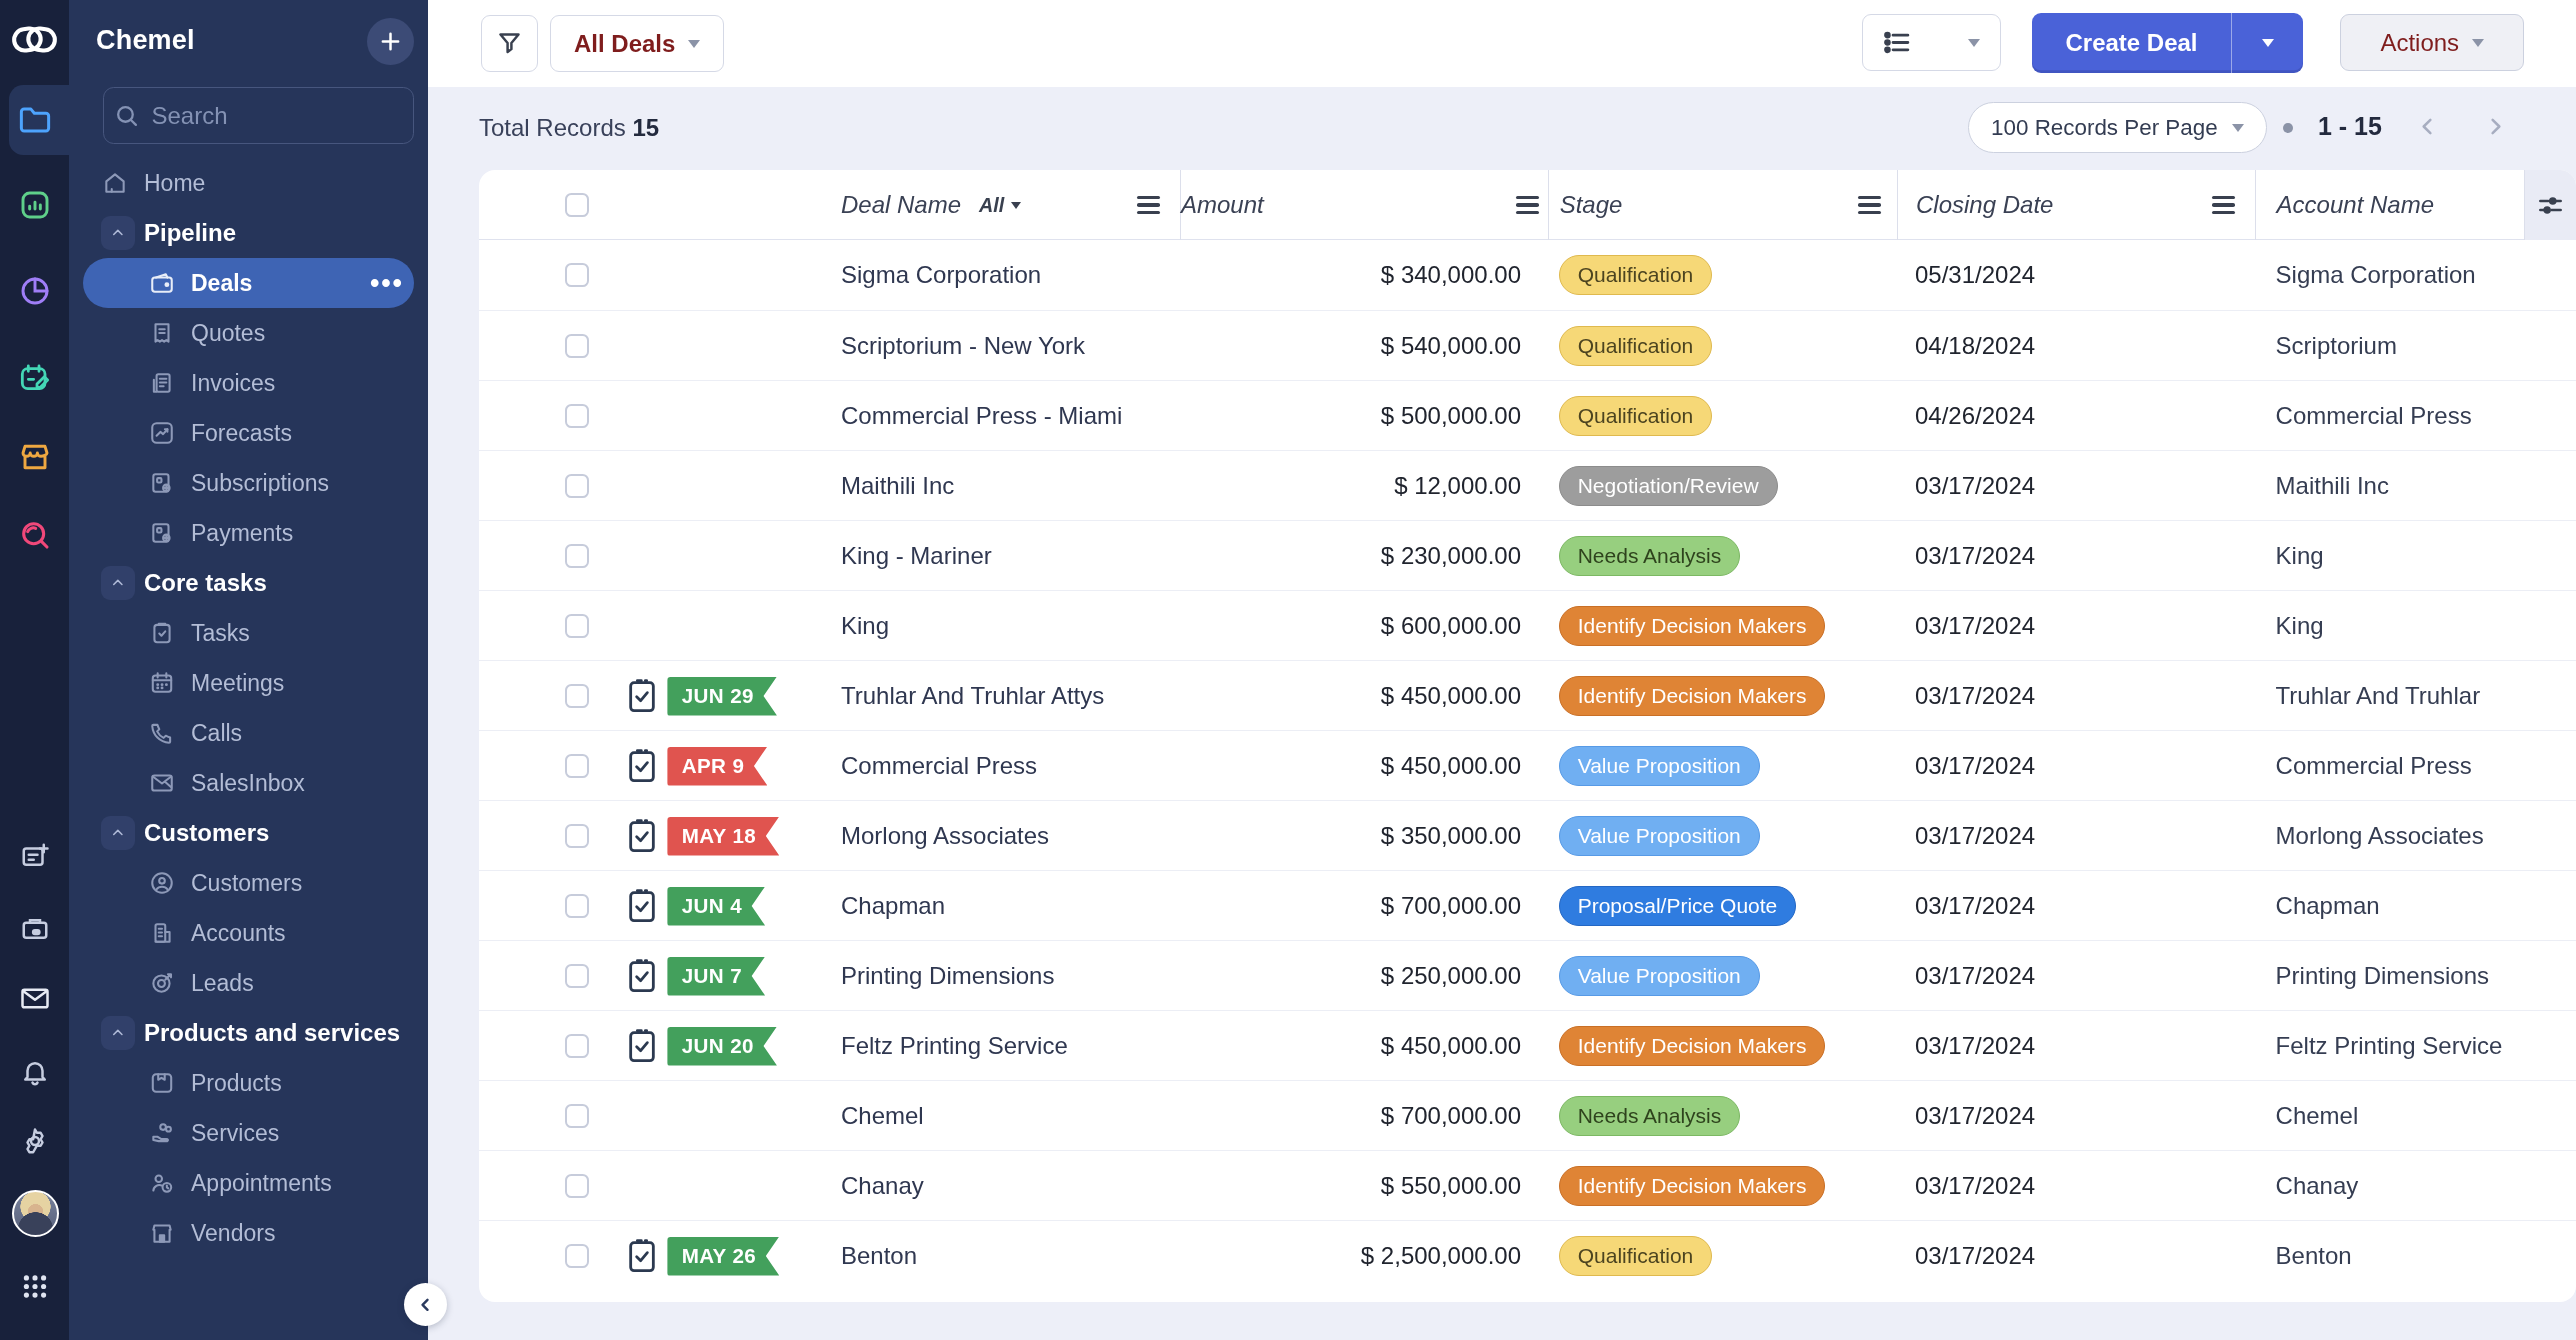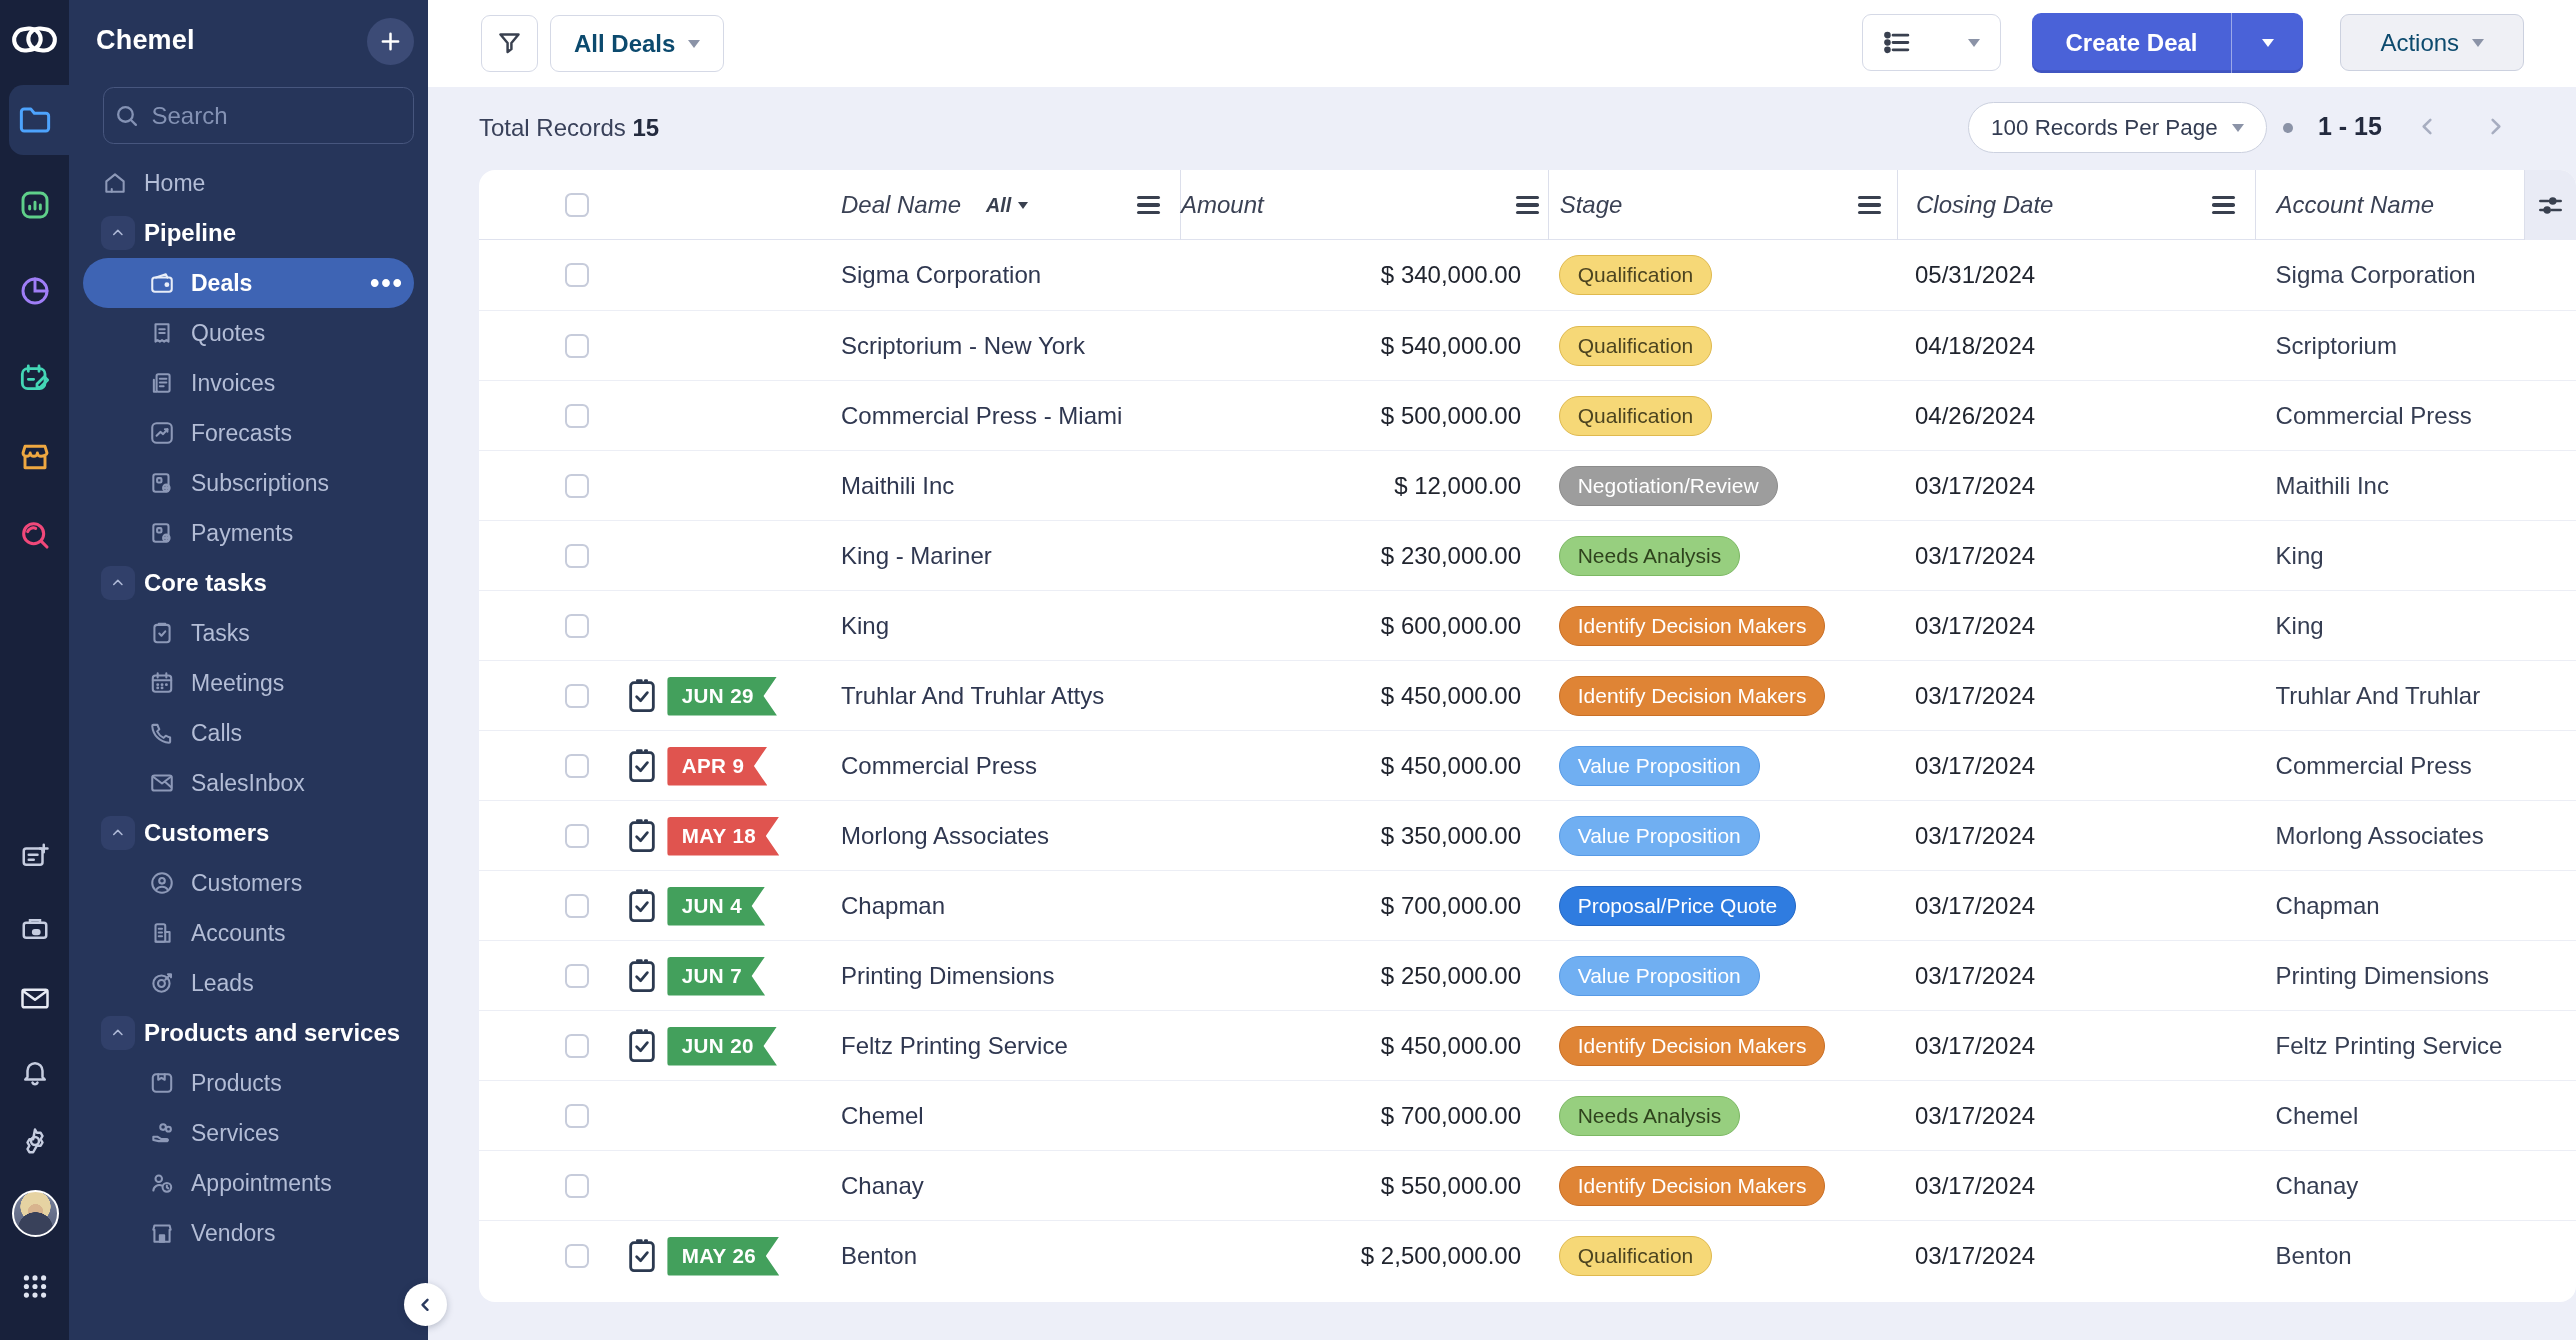--- a/index.html
+++ b/index.html
@@ -37,21 +37,21 @@
   .mrow.active .itlabel{color:#fff;font-weight:600;}
   .mrow .dots{position:absolute;left:301px;color:#fff;font-size:27px;letter-spacing:1.8px;font-weight:700;}
   .ws-select{position:absolute;left:14.3px;top:1278px;width:310px;height:54px;border:1.3px solid #47567e;border-radius:14.3px;display:flex;align-items:center;padding:0 18px 0 7.2px;gap:16px;}
   .ws-abbr{width:39px;height:39px;border-radius:9px;background:#7c8cf0;color:#fff;font-size:21.5px;font-weight:700;display:flex;align-items:center;justify-content:center;}
   .ws-label{color:#fff;font-size:24px;font-weight:600;flex:1;}
   .collapse-btn{position:absolute;left:404px;top:1283px;width:43px;height:43px;border-radius:50%;background:#fff;box-shadow:0 1.8px 7.2px rgba(20,30,60,.25);display:flex;align-items:center;justify-content:center;z-index:5;color:#2b3a5e;}
 
   
   .content{position:absolute;left:428px;top:0;width:2148px;height:1341px;background:#edeff8;}
   .toolbar{position:absolute;left:0;top:0;width:2148px;height:87px;background:#fff;}
-  .btn{display:flex;align-items:center;justify-content:center;border:1.3px solid #d5d9e6;background:#fff;border-radius:9px;color:#0c4a6e;font-size:24px;font-weight:600;gap:12.5px;}
+  .btn{display:flex;align-items:center;justify-content:center;border:1.3px solid #d5d9e6;background:#fff;border-radius:9px;color:#7f1d1d;font-size:24px;font-weight:600;gap:12.5px;}
   .filter-btn{position:absolute;left:53px;top:15px;width:57px;height:57px;}
   .alldeals-btn{position:absolute;left:122px;top:15px;height:57px;padding:0 23px;}
   .view-btn{position:absolute;left:1434px;top:14.3px;width:139px;height:57px;justify-content:space-between;padding:0 19.7px;}
   .create-btn{position:absolute;left:1604px;top:12.5px;height:60px;display:flex;border-radius:9px;overflow:hidden;background:#4a62d8;box-shadow:inset 0 -2.7px 0 rgba(20,25,90,.18);}
   .create-main{width:199px;display:flex;align-items:center;justify-content:center;color:#fff;font-size:24px;font-weight:600;}
   .create-arrow{width:72px;display:flex;align-items:center;justify-content:center;border-left:1.3px solid rgba(255,255,255,.45);}
   .actions-btn{position:absolute;left:1912px;top:14.3px;width:184px;height:57px;background:#eff0f5;border-color:#ccd1df;justify-content:center;font-weight:500;}
   .tri{width:0;height:0;border-left:8px solid transparent;border-right:8px solid transparent;border-top:10.7px solid #8b93a7;}
   .tri.small{border-left-width:6.3px;border-right-width:6.3px;border-top-width:8px;}
   .tri.white{border-top-color:#fff;}
@@ -68,21 +68,21 @@
 
   
   .card{position:absolute;left:51px;top:170px;width:2097px;height:1132px;background:#fff;border-radius:16px;overflow:hidden;}
   .tgrid{display:grid;grid-template-columns:134px 219px 348px 368px 349px 358px 269px 52px;align-items:center;}
   .thead{height:70px;border-bottom:1.3px solid #dfe2ee;font-style:italic;}
   .thead .hc{height:70px;display:flex;align-items:center;font-size:24px;font-weight:500;color:#3a4154;}
   .hc.b-left{border-left:1.3px solid #dcdfeb;}
   .hc-settings{background:#e9ebf5;justify-content:center;}
   .hamb{width:23px;display:inline-flex;flex-direction:column;gap:4.5px;}
   .hamb i{height:3.1px;background:#39404f;border-radius:1.8px;}
-  .allmini{font-size:19.7px;font-weight:700;color:#39404f;display:flex;align-items:center;gap:7.2px;margin-left:25px;}
+  .allmini{font-size:19.7px;font-weight:700;color:#39404f;display:flex;align-items:center;gap:7.2px;margin-left:18px;}
   .row{height:70px;border-top:0.9px solid #eceef5;}
   .row:first-child{border-top:none;}
   .cell{font-size:24px;color:#353d52;display:flex;align-items:center;height:70px;}
   .checkbox{width:24px;height:24px;border:2.2px solid #c7ccdb;border-radius:6.3px;background:#fff;margin-left:86px;}
   .tagwrap{display:flex;align-items:center;gap:9px;padding-left:13.4px;}
   .flag{height:39px;display:flex;align-items:center;color:#fff;font-weight:700;font-size:20.6px;padding:0 23px 0 14.3px;border-radius:3.6px 0 0 3.6px;clip-path:polygon(0 0,100% 0,calc(100% - 13.4px) 50%,100% 100%,0 100%);letter-spacing:0.4px;}
   .dealname{padding-left:9px;font-size:24px;color:#2f3750;}
   .amount{justify-content:flex-end;padding-right:27px;color:#20242e;}
   .stagecell{padding-left:10.7px;}
   .stagepill{display:inline-flex;align-items:center;height:40px;padding:0 18px;border-radius:20.6px;font-size:21px;font-weight:500;border:1.3px solid transparent;white-space:nowrap;}

